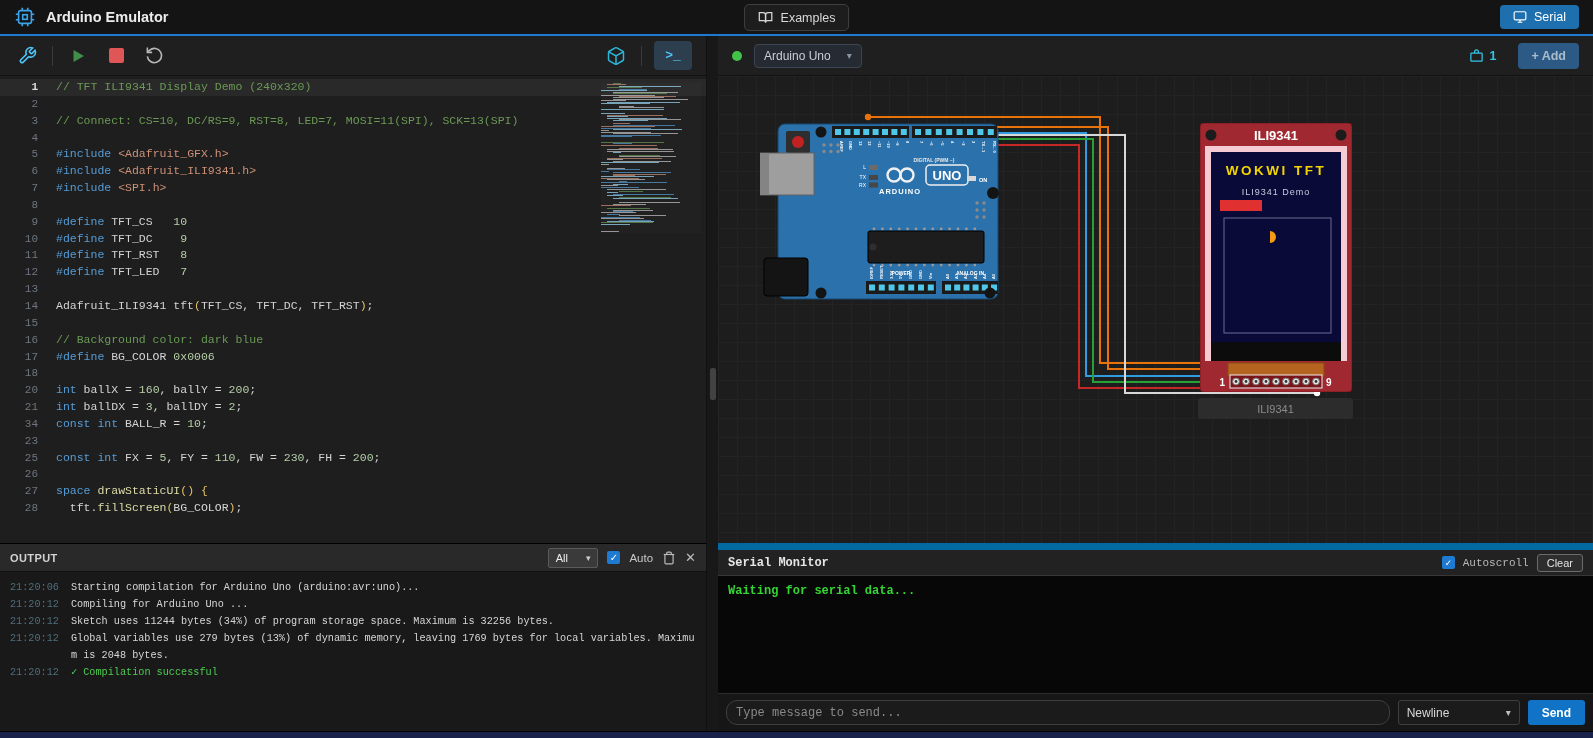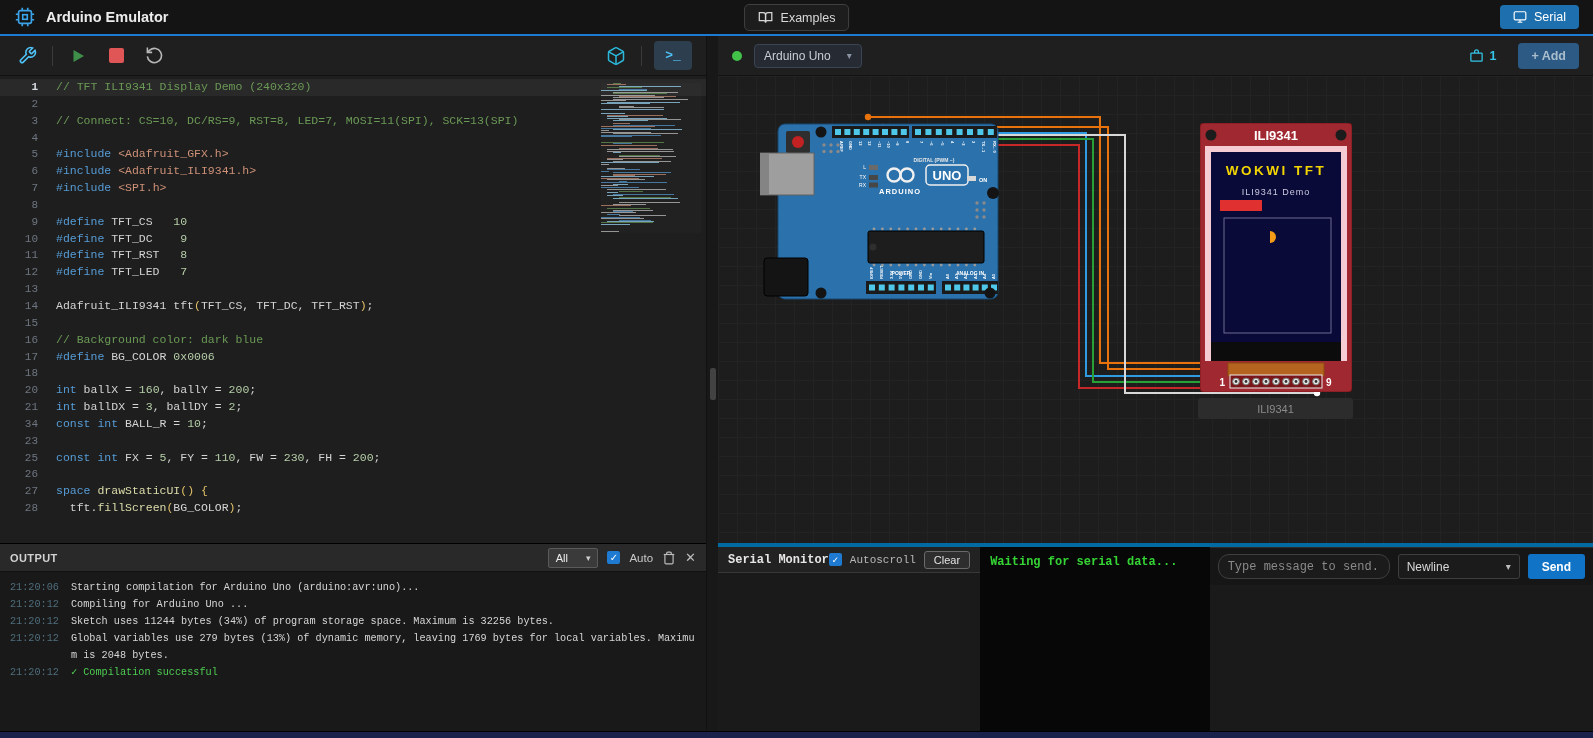--- a/index.html
+++ b/index.html
@@ -54,21 +54,21 @@
 .log-row.ok .log-msg{color:#4ecb52}
 
 .canvas{position:relative;height:467px;background:#1d1d1d;overflow:hidden;flex-shrink:0;
   background-image:linear-gradient(#232323 1px,transparent 1px),linear-gradient(90deg,#232323 1px,transparent 1px);
   background-size:19px 19px}
 .wires-layer{position:absolute;left:0;top:0}
 .board-svg{position:absolute;left:42px;top:47px}
 .tft-svg{position:absolute;left:482px;top:47px}
 .part-tooltip{position:absolute;left:480px;top:322px;width:155px;height:21px;background:#2c2c2c;border-radius:3px;color:#8b8b8b;font-size:11px;display:flex;align-items:center;justify-content:center}
 
-.serial-panel{height:188px;display:flex;flex-direction:row;border-top:4px solid #0369a1}
+.serial-panel{height:188px;display:flex;flex-direction:column;border-top:7px solid #0369a1}
 .serial-header{height:26px;background:#222;border-bottom:1px solid #383838;display:flex;align-items:center;padding:0 10px;font-family:"Liberation Mono",monospace;flex-shrink:0}
 .serial-title{font-size:12px;font-weight:bold;color:#e6e6e6}
 .serial-controls{margin-left:auto;display:flex;align-items:center;gap:8px}
 .autoscroll-label{color:#b8b8b8;font-size:11px;font-family:"Liberation Mono",monospace}
 .clear-btn{background:#2e2e2e;border:1px solid #6a6a6a;border-radius:3px;color:#e2e2e2;font-size:11px;padding:2px 9px;cursor:pointer}
 .serial-body{flex:1;background:#070707;padding:8px 10px;font-family:"Liberation Mono",monospace;font-size:12px;color:#35d435;font-weight:bold}
 .serial-input-row{height:38px;background:#161616;border-top:1px solid #2c2c2c;display:flex;align-items:center;padding:0 8px;gap:8px;flex-shrink:0}
 .serial-input{flex:1;height:25px;background:#1b1b1b;border:1px solid #3e3e3e;border-radius:11px;color:#ddd;font-family:"Liberation Mono",monospace;font-size:12px;padding:0 9px;outline:none}
 .serial-input::placeholder{color:#8a8a8a}
 .newline-select{width:122px;height:25px;background:#1b1b1b;border:1px solid #3e3e3e;border-radius:3px;color:#d8d8d8;font-size:12px;padding:0 8px;display:flex;align-items:center;justify-content:space-between;cursor:pointer}

